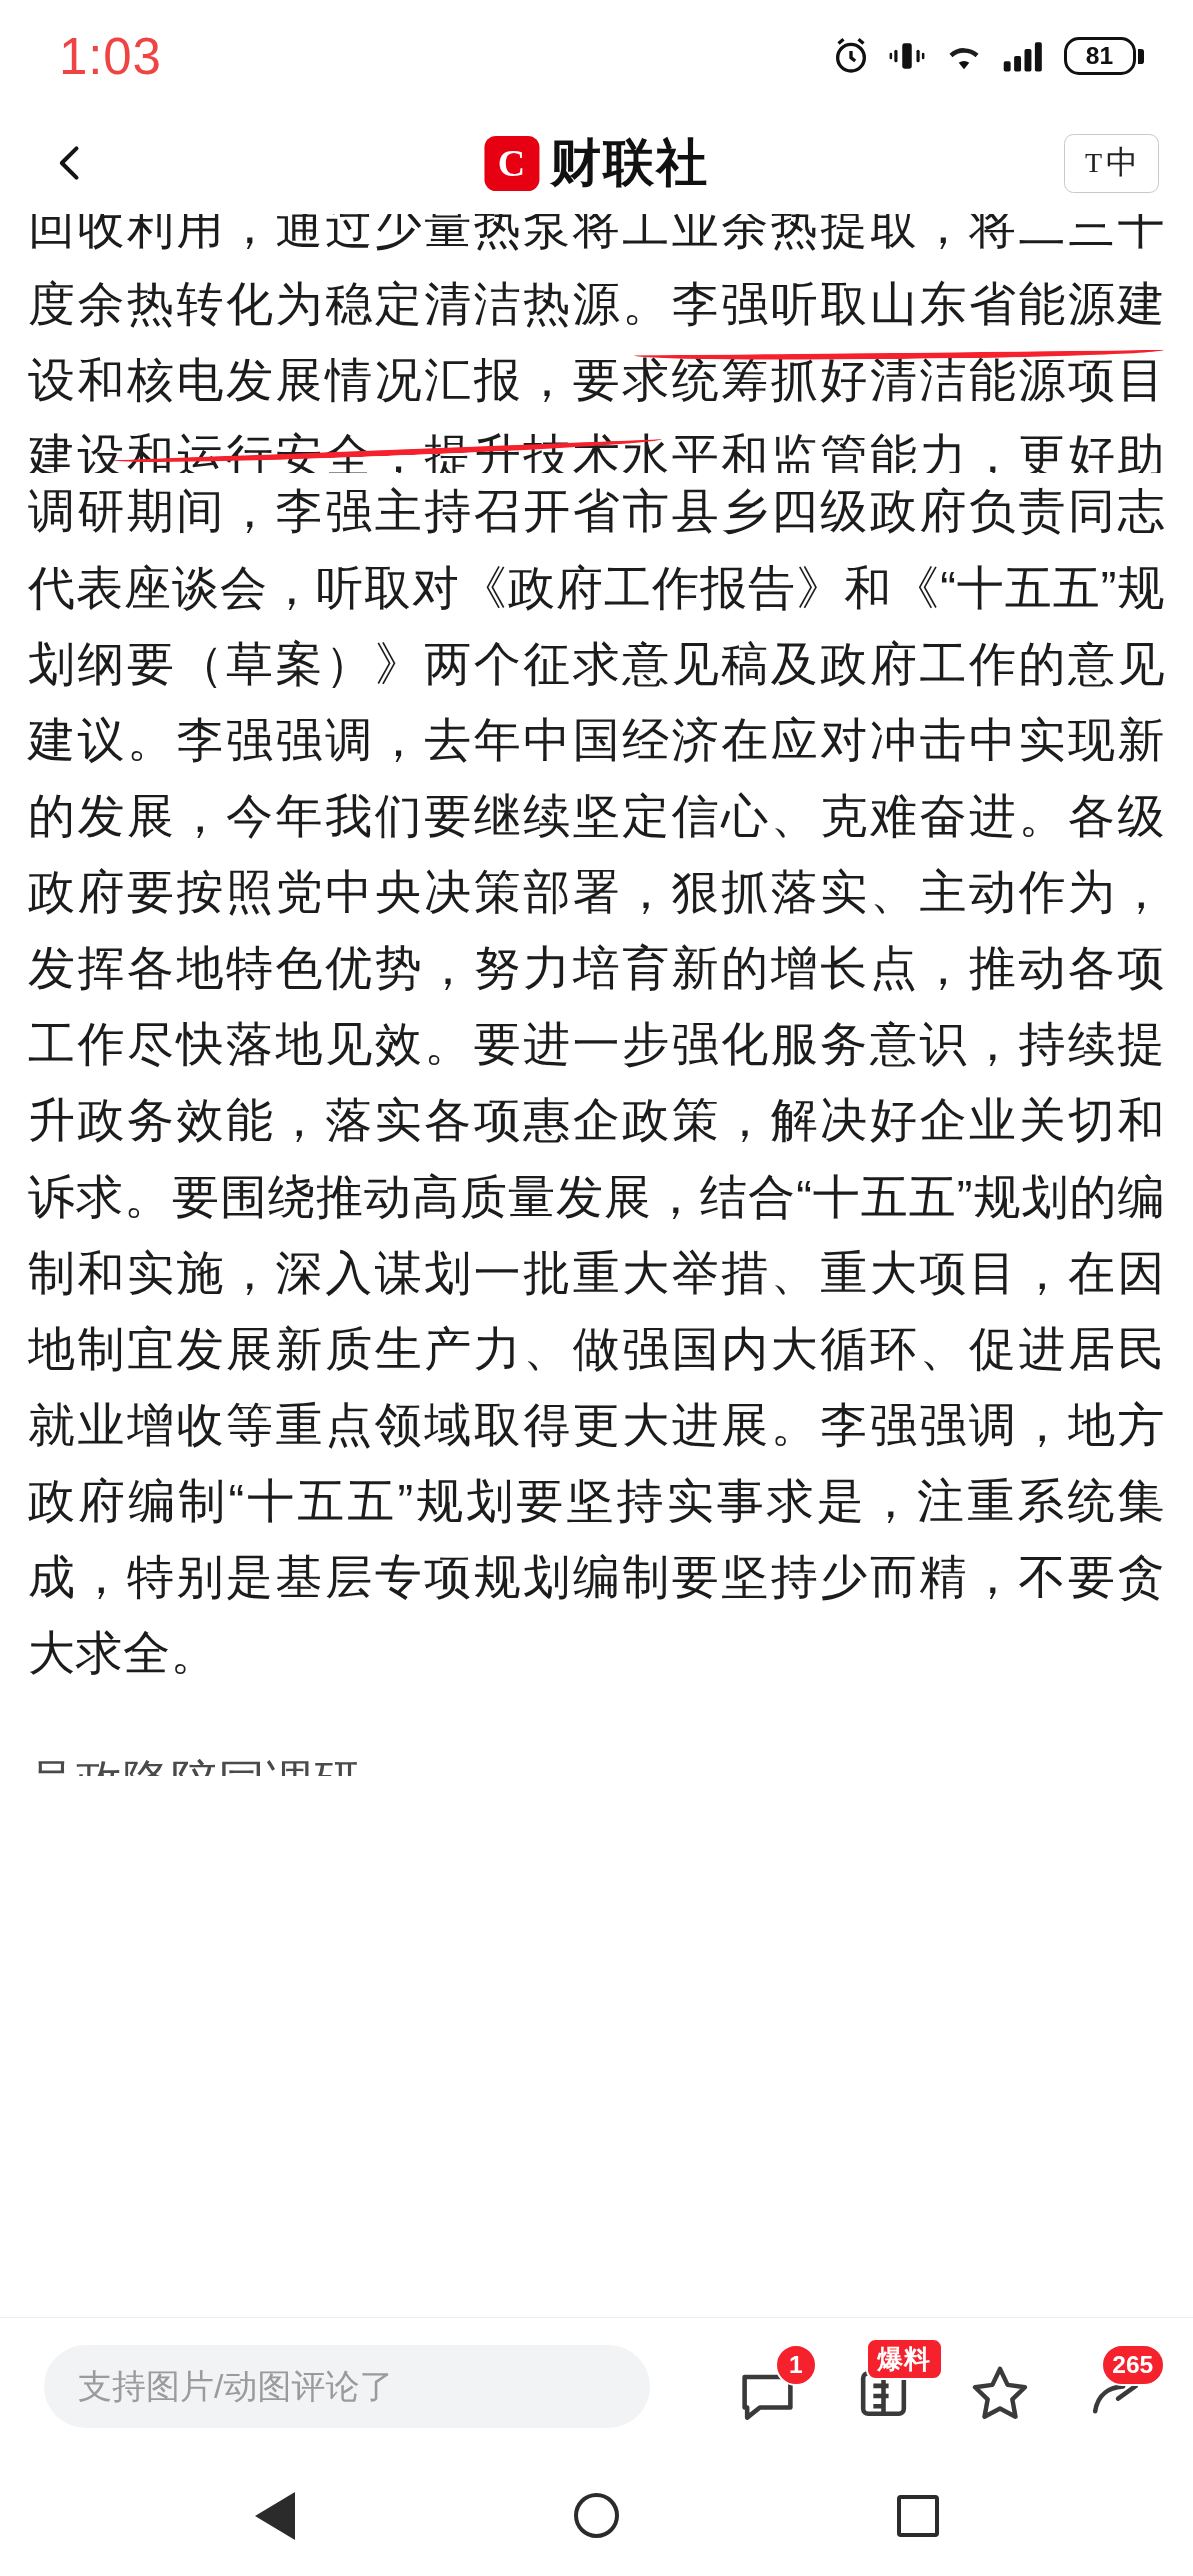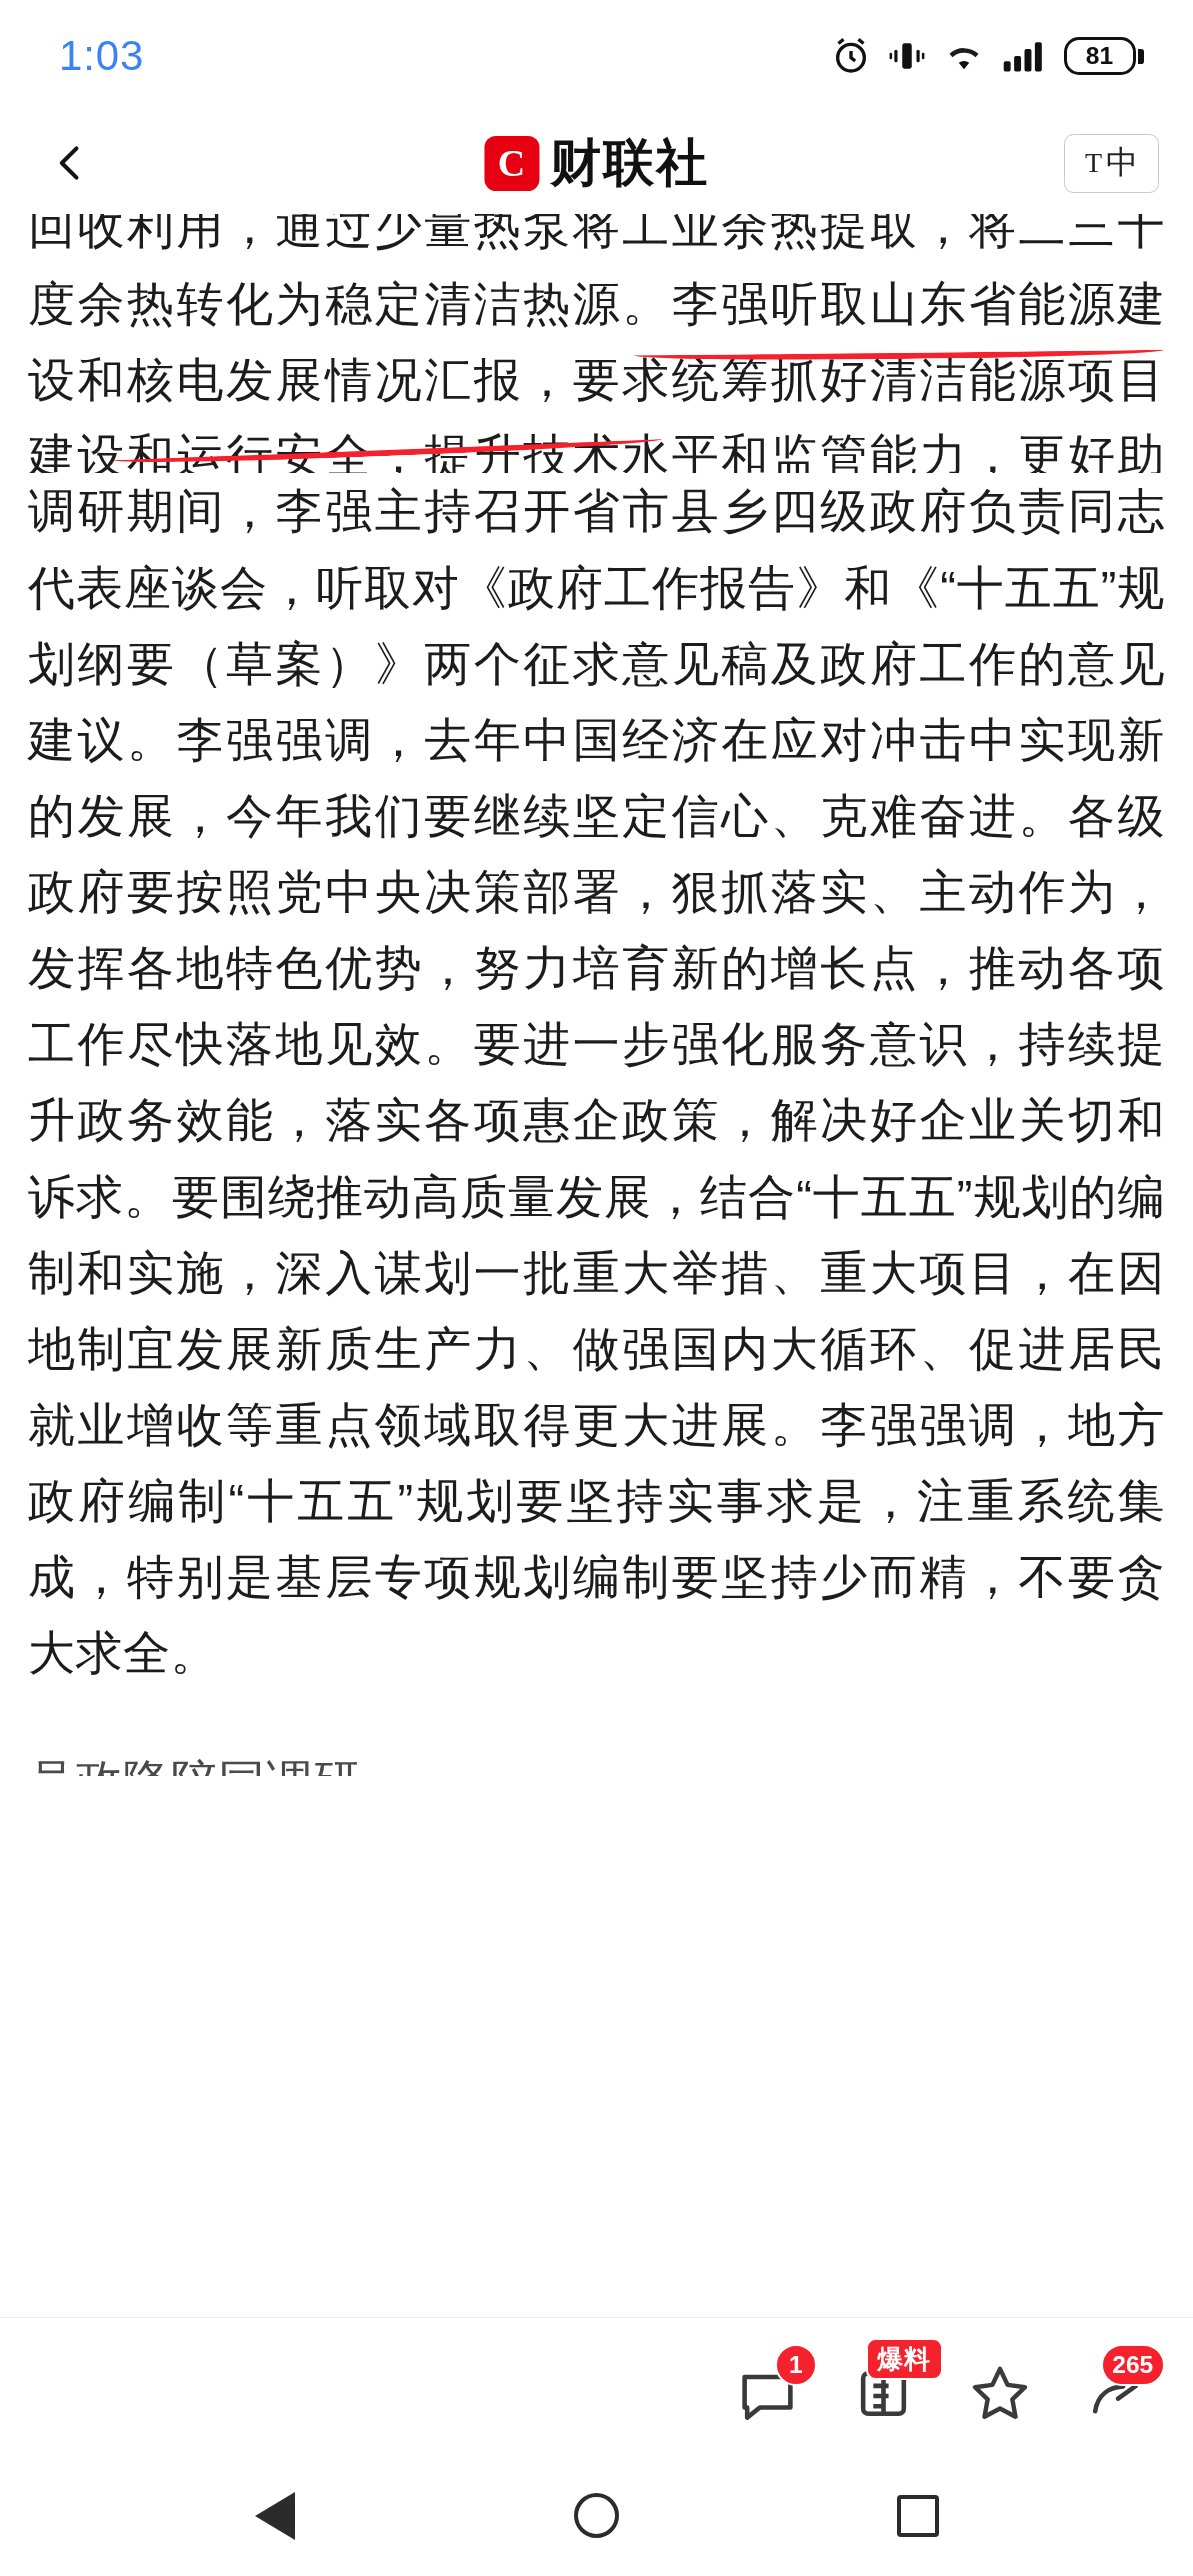--- a/index.html
+++ b/index.html
@@ -23,22 +23,22 @@
   .statusbar {
     height: 112px;
     flex: 0 0 112px;
     display: flex;
     align-items: center;
     justify-content: space-between;
     padding: 0 49px 0 59px;
     background: #ffffff;
   }
   .status-time {
-    font-size: 42px;
-    color: #3b82f6;
+    font-size: 51px;
+    color: #ef4444;
     letter-spacing: 0.9px;
     font-family: "Liberation Sans", sans-serif;
   }
   .status-icons {
     display: flex;
     align-items: center;
     gap: 17px;
   }
   .status-icons svg { display: block; }
   .battery {
@@ -346,20 +346,23 @@
     <div class="article-inner">
       <div class="para clipped-top">回收利用，通过少量热泵将工业余热提取，将二三十度余热转化为稳定清洁热源。李强听取山东省能源建设和核电发展情况汇报，要求统筹抓好清洁能源项目建设和运行安全，提升技术水平和监管能力，更好助力构建新型能源体系。</div>
       <div class="mark m1"></div>
       <div class="mark m2"></div>
       <div class="para">调研期间，李强主持召开省市县乡四级政府负责同志代表座谈会，听取对《政府工作报告》和《“十五五”规划纲要（草案）》两个征求意见稿及政府工作的意见建议。李强强调，去年中国经济在应对冲击中实现新的发展，今年我们要继续坚定信心、克难奋进。各级政府要按照党中央决策部署，狠抓落实、主动作为，发挥各地特色优势，努力培育新的增长点，推动各项工作尽快落地见效。要进一步强化服务意识，持续提升政务效能，落实各项惠企政策，解决好企业关切和诉求。要围绕推动高质量发展，结合“十五五”规划的编制和实施，深入谋划一批重大举措、重大项目，在因地制宜发展新质生产力、做强国内大循环、促进居民就业增收等重点领域取得更大进展。李强强调，地方政府编制“十五五”规划要坚持实事求是，注重系统集成，特别是基层专项规划编制要坚持少而精，不要贪大求全。</div>
       <div class="para clipped-bottom">吴政隆陪同调研。</div>
     </div>
   </div>
 
   <div class="commentbar">
+    <div class="comment-input">
+      <span>支持图片/动图评论了</span>
+    </div>
     <div class="actions">
 
       <div class="action">
         <svg width="63" height="61" viewBox="0 0 24 24" fill="none" stroke="#3a3a3a" stroke-width="1.8" stroke-linejoin="round">
           <path d="M3 5.5h18v12H9l-5 4v-4H3z"></path>
         </svg>
         <span class="badge">1</span>
       </div>
 
       <div class="action">

